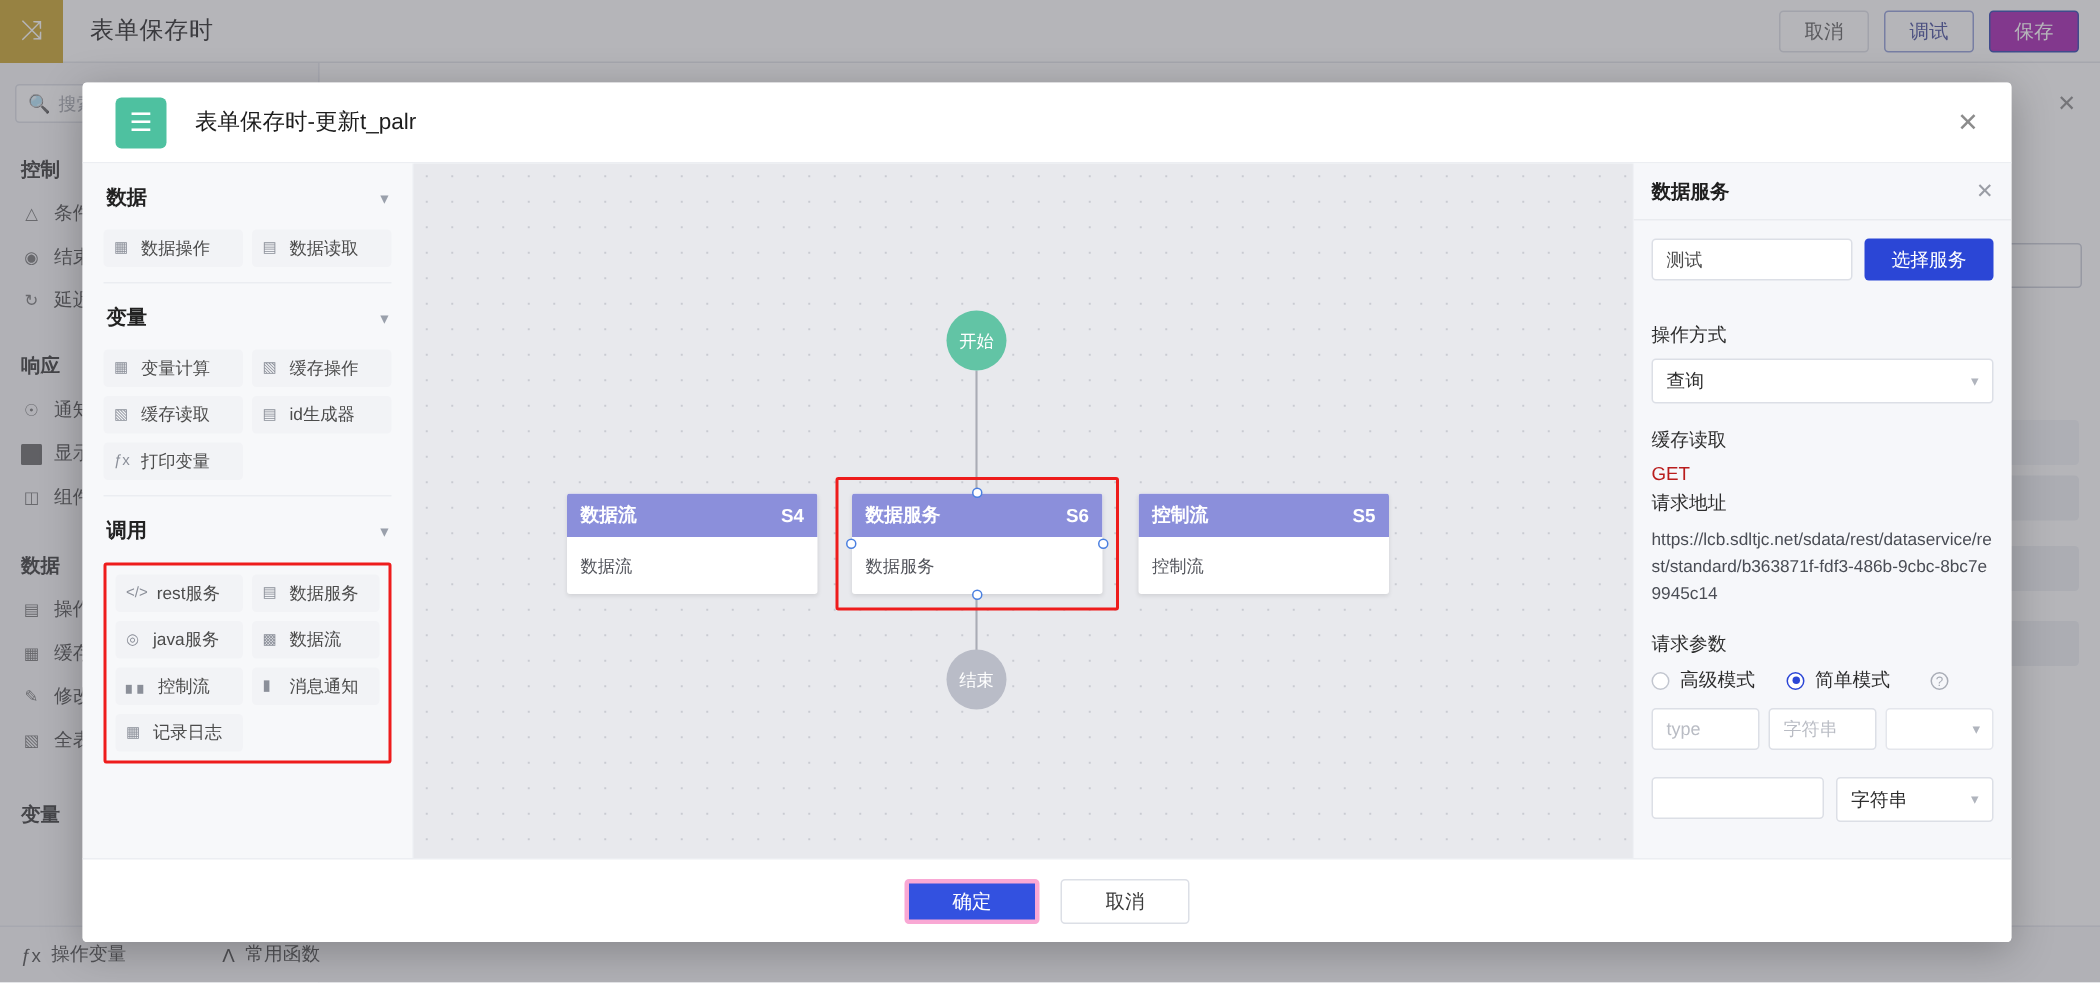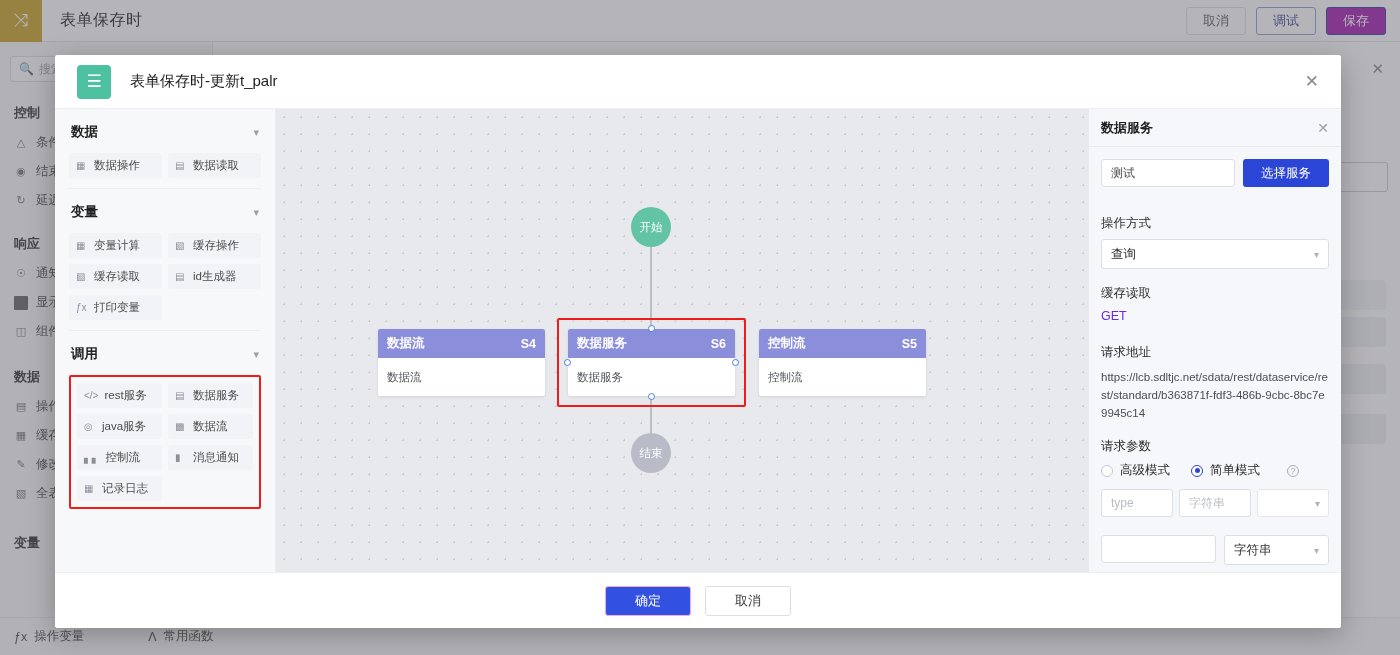--- a/index.html
+++ b/index.html
@@ -208,21 +208,21 @@
     border-radius: 3px; display: flex; align-items: center; justify-content: center;
     font-size: 12.5px; cursor: pointer;
   }
   .lbl { font-size: 12.5px; color: #2d2d2d; margin-bottom: 7px; }
   .select {
     height: 30px; border: 1px solid #dcdfe6; border-radius: 3px; background: #fff;
     display: flex; align-items: center; padding: 0 9px; font-size: 12.5px;
     color: #2d2d2d; cursor: pointer; margin-bottom: 16px;
   }
   .select .cv { margin-left: auto; color: #b0b4bd; font-size: 10px; }
-  .static-val { font-size: 12.5px; color: #6d28d9; margin-bottom: 21px; }
+  .static-val { font-size: 12.5px; color: #b91c1c; margin-bottom: 4px; }
   .url-val {
     font-size: 11.5px; color: #4a4d55; line-height: 18px; word-break: break-all;
     margin-bottom: 16px;
   }
   .radio-row { display: flex; align-items: center; gap: 7px; margin-bottom: 10px; }
   .radio {
     width: 12px; height: 12px; border-radius: 50%; border: 1px solid #c2c6cf;
     background: #fff; flex: 0 0 12px; position: relative; cursor: pointer;
   }
   .radio.on { border-color: #2b46d6; }
@@ -248,21 +248,21 @@
   .ret-row .select { flex: 0 0 105px; margin-bottom: 0; }
 
   .modal-foot {
     height: 56px; flex: 0 0 56px; border-top: 1px solid #eceef2; background: #fff;
     display: flex; align-items: center; justify-content: center; gap: 14px;
   }
   .foot-btn {
     height: 30px; padding: 0 29px; border-radius: 3px; font-size: 13px;
     display: inline-flex; align-items: center; justify-content: center; cursor: pointer;
   }
-  .foot-btn.ok { background: #3351e0; color: #fff; border: 1px solid #f9a8d4; }
+  .foot-btn.ok { background: #3351e0; color: #fff; border: 3px solid #f9a8d4; }
   .foot-btn.cancel { background: #fff; color: #3a3a3a; border: 1px solid #dcdfe6; }
 </style>
 </head>
 <body>
 
 <div id="app">
 
   <div class="bg-layer">
 
     <div class="bg-main">

